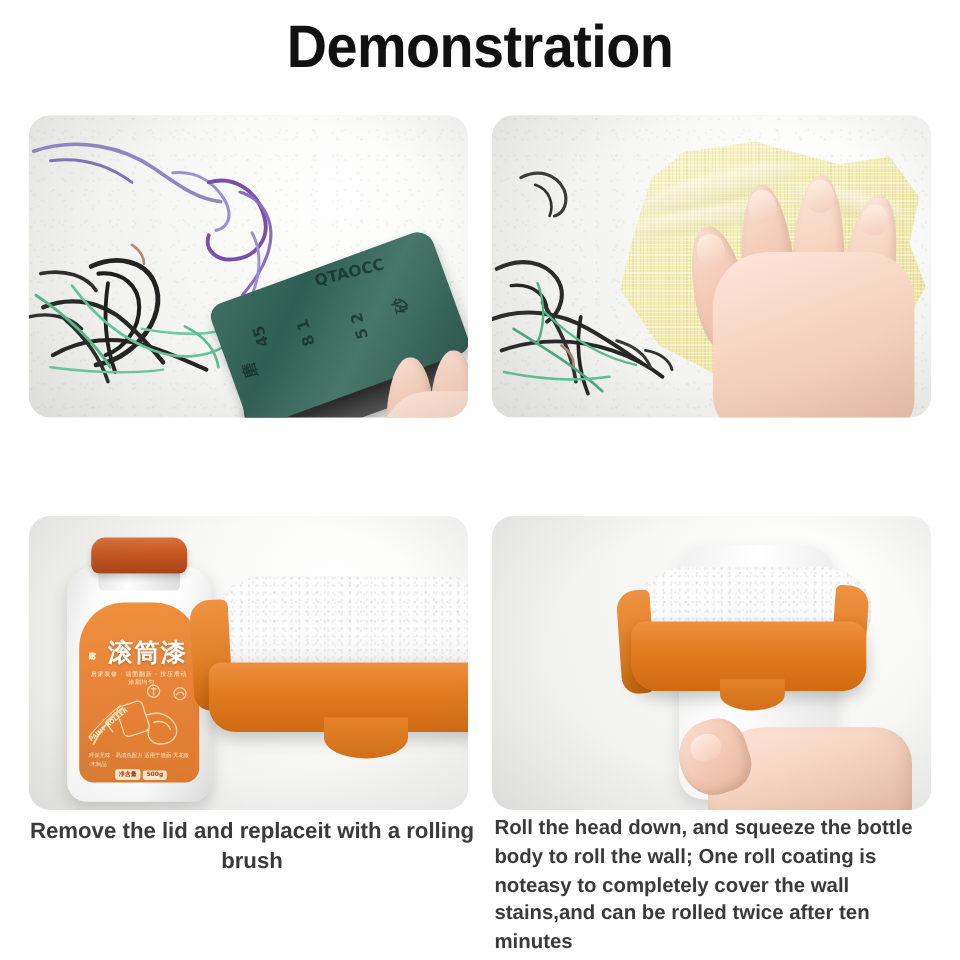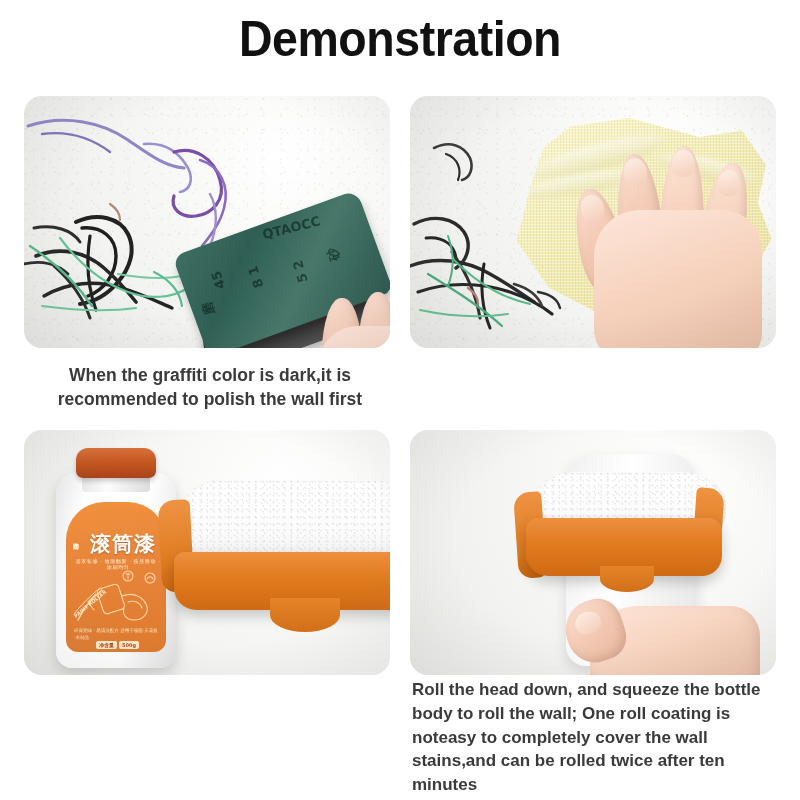--- a/index.html
+++ b/index.html
@@ -294,21 +294,20 @@
       <div class="p1-hand">
         <div class="finger skin-a p1-f1"></div>
         <div class="finger skin-a p1-f2"></div>
 
         <div class="p1-palm skin-b"></div>
       </div>
 
       <div class="vignette"></div>
     </div>
   </div>
-  <div class="caption" id="caption-1">When the graffiti color is dark,it is recommended to polish the wall first</div>
 
   <div class="panel" id="panel-2">
     <div class="scene">
       <div class="wall-plain"></div>
       <div class="wall-texture"></div>
 
       <div class="graffiti">
         <svg viewBox="0 0 366 252" preserveAspectRatio="none">
           <g fill="none" stroke-linecap="round">
             <path d="M24 52 C40 44 54 50 60 62 C64 72 60 82 52 84" stroke="#3a3a3a" stroke-width="2.6"></path>
@@ -403,20 +402,21 @@
           <div class="fleece-fuzz"></div>
         </div>
         <div class="roller-arm-l" style="left:6px;top:34px;width:32px;height:92px;border-radius:16px 6px 10px 14px;transform:rotate(-3deg);"></div>
         <div class="roller-frame" style="left:20px;top:86px;width:244px;height:58px;border-radius:10px 14px 18px 22px;"></div>
         <div class="roller-stem" style="left:116px;top:132px;width:70px;height:34px;"></div>
       </div>
 
       <div class="vignette"></div>
     </div>
   </div>
+  <div class="caption" id="caption-3">Remove the lid and replaceit with a rolling brush</div>
 
   <div class="panel" id="panel-4">
     <div class="scene">
       <div class="wall-plain"></div>
 
       <div style="position:absolute;left:156px;top:24px;width:130px;height:212px;border-radius:26px 26px 20px 20px;background:linear-gradient(100deg,#f0f0f0,#ffffff 40%,#e6e6e6);box-shadow:0 6px 14px rgba(0,0,0,.12);"></div>
 
       <div class="roller" style="left:98px;top:40px;width:230px;height:130px;">
         <div class="roller-fleece" style="left:22px;top:2px;width:196px;height:74px;">
           <div class="fleece-fuzz"></div>

